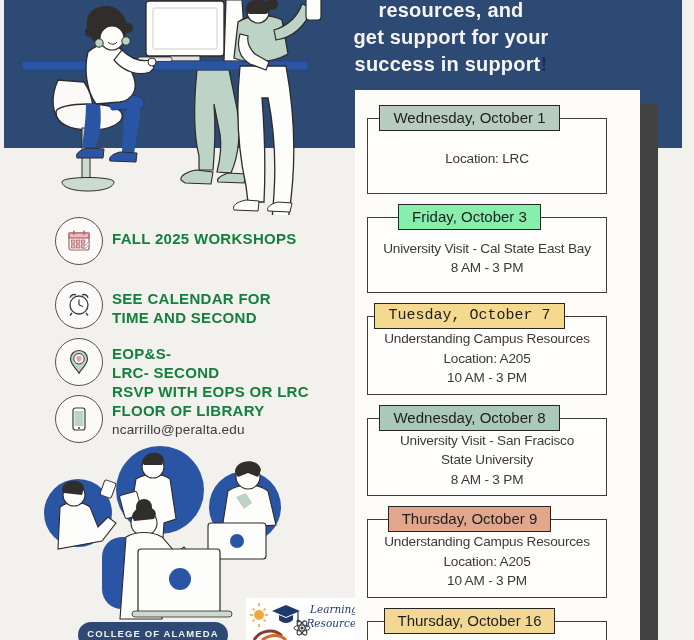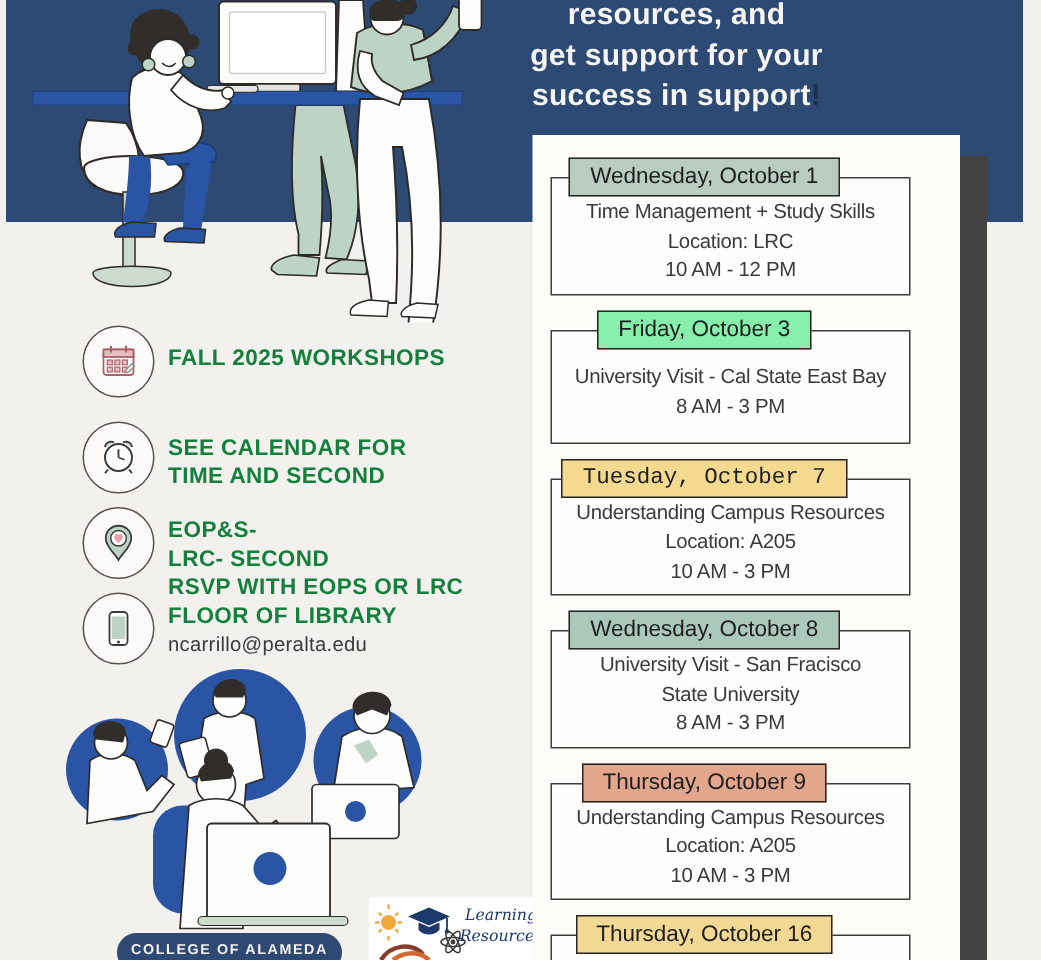--- a/index.html
+++ b/index.html
@@ -224,23 +224,21 @@
     <path d="M16 42 c8 -6 18 -6 24 0" stroke="#d26a2f" stroke-width="3" fill="none"></path>
     <text x="88" y="15" font-size="10.5" font-style="italic" fill="#1d3a6b" text-anchor="middle" font-family="DejaVu Serif, serif">Learning</text>
     <text x="88" y="29" font-size="10.5" font-style="italic" fill="#1d3a6b" text-anchor="middle" font-family="DejaVu Serif, serif">Resources</text>
   </svg>
 
   <div class="panel-shadow"></div>
   <div class="schedule-panel" id="cards-host">
   <div class="card-wrap">
     <div class="date-chip" style="background-color: rgb(184, 205, 192);">Wednesday, October 1</div>
     <div class="card-box">
-          <div class="card-line">Time Management + Study Skills</div>
           <div class="card-line">Location: LRC</div>
-          <div class="card-line">10 AM - 12 PM</div>
         </div>
   </div>
 
   <div class="card-wrap">
     <div class="date-chip" style="background-color: #86efac;">Friday, October 3</div>
     <div class="card-box">
           <div class="card-line">University Visit - Cal State East Bay</div>
           <div class="card-line">8 AM - 3 PM</div>
         </div>
   </div>

